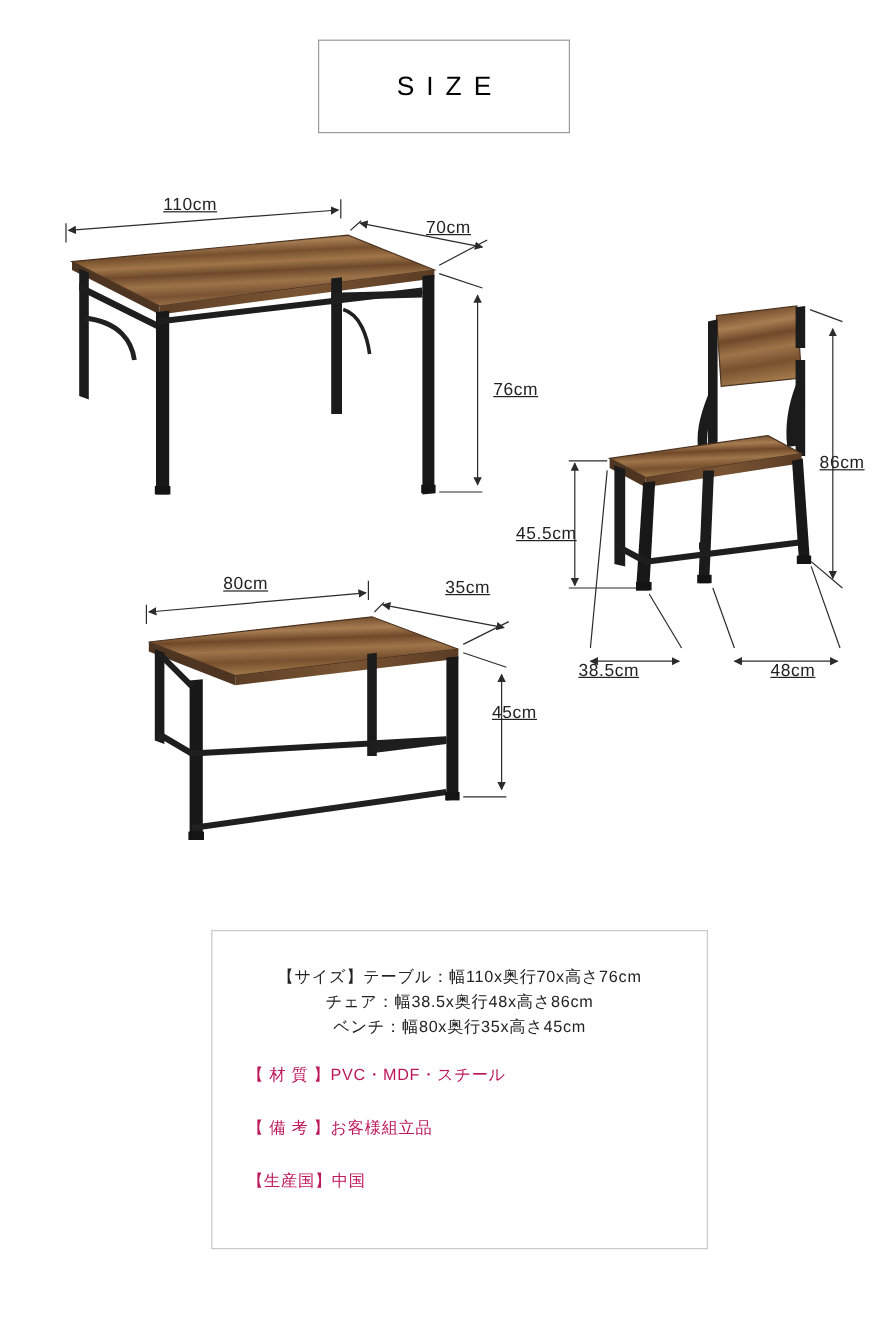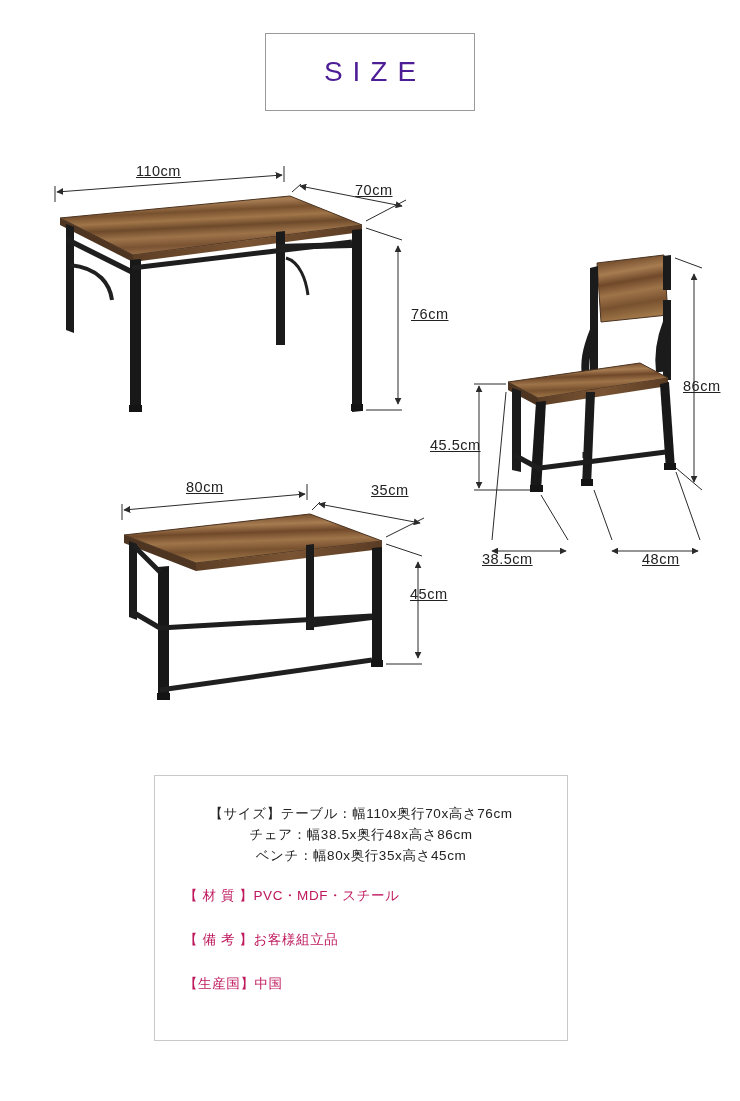--- a/index.html
+++ b/index.html
@@ -28,24 +28,24 @@
     top: 33px;
     width: 210px;
     height: 78px;
     border: 1px solid #9a9a9a;
     box-sizing: border-box;
     display: flex;
     align-items: center;
     justify-content: center;
   }
   .title-box .title-text {
-    font-size: 28px;
+    font-size: 22px;
     letter-spacing: 10px;
     text-indent: 10px;
-    color: #4c1d95;
+    color: #000000;
     font-weight: 400;
   }
 
   
   .dim {
     position: absolute;
     font-size: 14.5px;
     color: #222;
     white-space: nowrap;
     letter-spacing: 0.5px;
@@ -57,21 +57,21 @@
     left: 0;
     top: 0;
     width: 740px;
     height: 1101px;
     pointer-events: none;
   }
 
   
   .spec-box {
     position: absolute;
-    left: 154px;
+    left: 176px;
     top: 775px;
     width: 414px;
     height: 266px;
     border: 1px solid #c9c9c9;
     box-sizing: border-box;
     background: #fff;
   }
   .spec-size {
     text-align: center;
     margin-top: 28px;
@@ -251,21 +251,21 @@
       <line x1="492" y1="551" x2="566" y2="551" marker-start="url(#arr)" marker-end="url(#arr)"></line>
 
       <line x1="594" y1="490" x2="612" y2="540"></line>
       <line x1="676" y1="472" x2="700" y2="540"></line>
       <line x1="612" y1="551" x2="698" y2="551" marker-start="url(#arr)" marker-end="url(#arr)"></line>
     </g>
   </svg>
 
   <div class="dim" style="left:136px; top:163px;">110cm</div>
   <div class="dim" style="left:355px; top:182px;text-align:center;">70cm</div>
-  <div class="dim" style="left:411px; top:306px;">76cm</div>
+  <div class="dim" style="left:411px; top:317px;">76cm</div>
 
   <div class="dim" style="left:186px; top:479px;">80cm</div>
   <div class="dim" style="left:371px; top:482px;">35cm</div>
   <div class="dim" style="left:410px; top:586px;">45cm</div>
 
   <div class="dim" style="left:683px; top:378px;">86cm</div>
   <div class="dim" style="left:430px; top:437px;">45.5cm</div>
   <div class="dim" style="left:482px; top:551px;">38.5cm</div>
   <div class="dim" style="left:642px; top:551px;">48cm</div>
 

